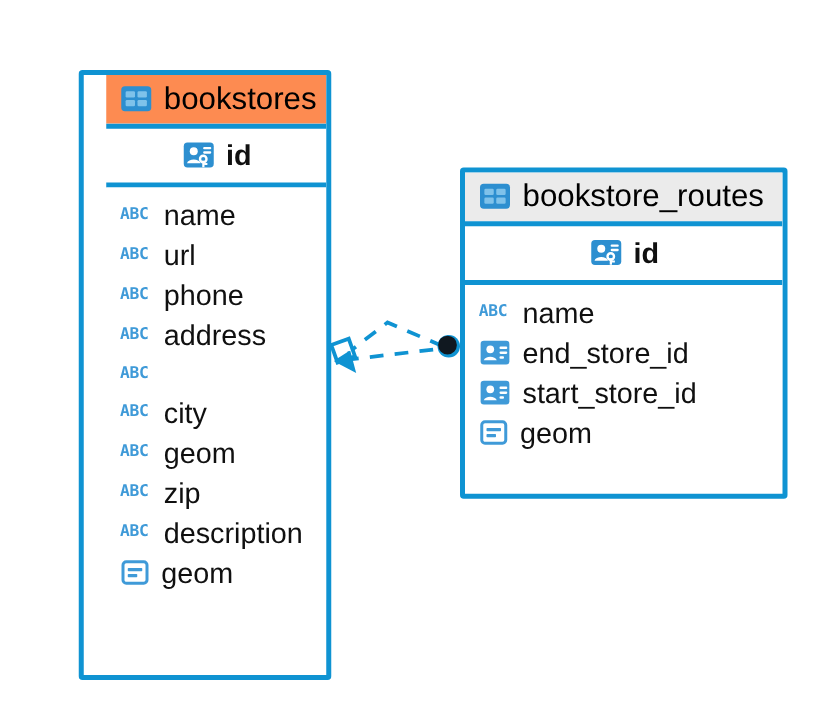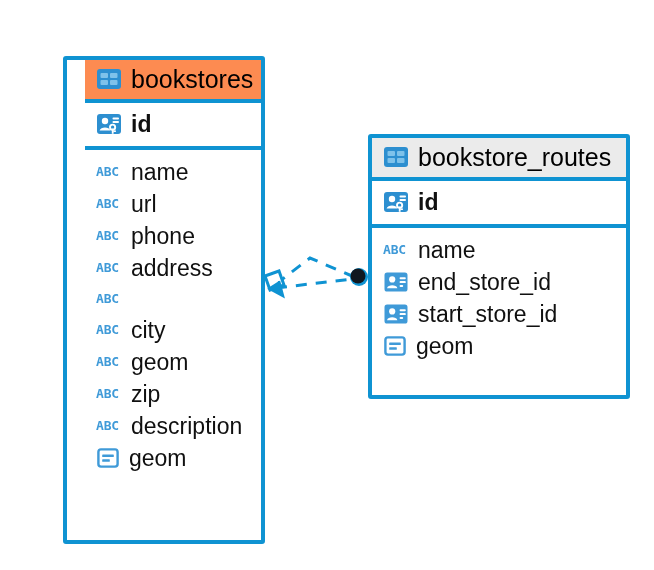--- a/index.html
+++ b/index.html
@@ -50,20 +50,21 @@
   
   .key-row {
     display: flex;
     align-items: center;
     gap: 9px;
     padding: 7px 10px 8px 11px;
     border-top: 4px solid #0f93d2;
     border-bottom: 4px solid #0f93d2;
     background: #ffffff;
     box-sizing: border-box;
+    justify-content: center;
   }
   .key-row .field-name {
     font-weight: bold;
   }
 
   .field-list {
     padding: 6px 0 6px 0;
     background: #ffffff;
   }
   .field-row {

